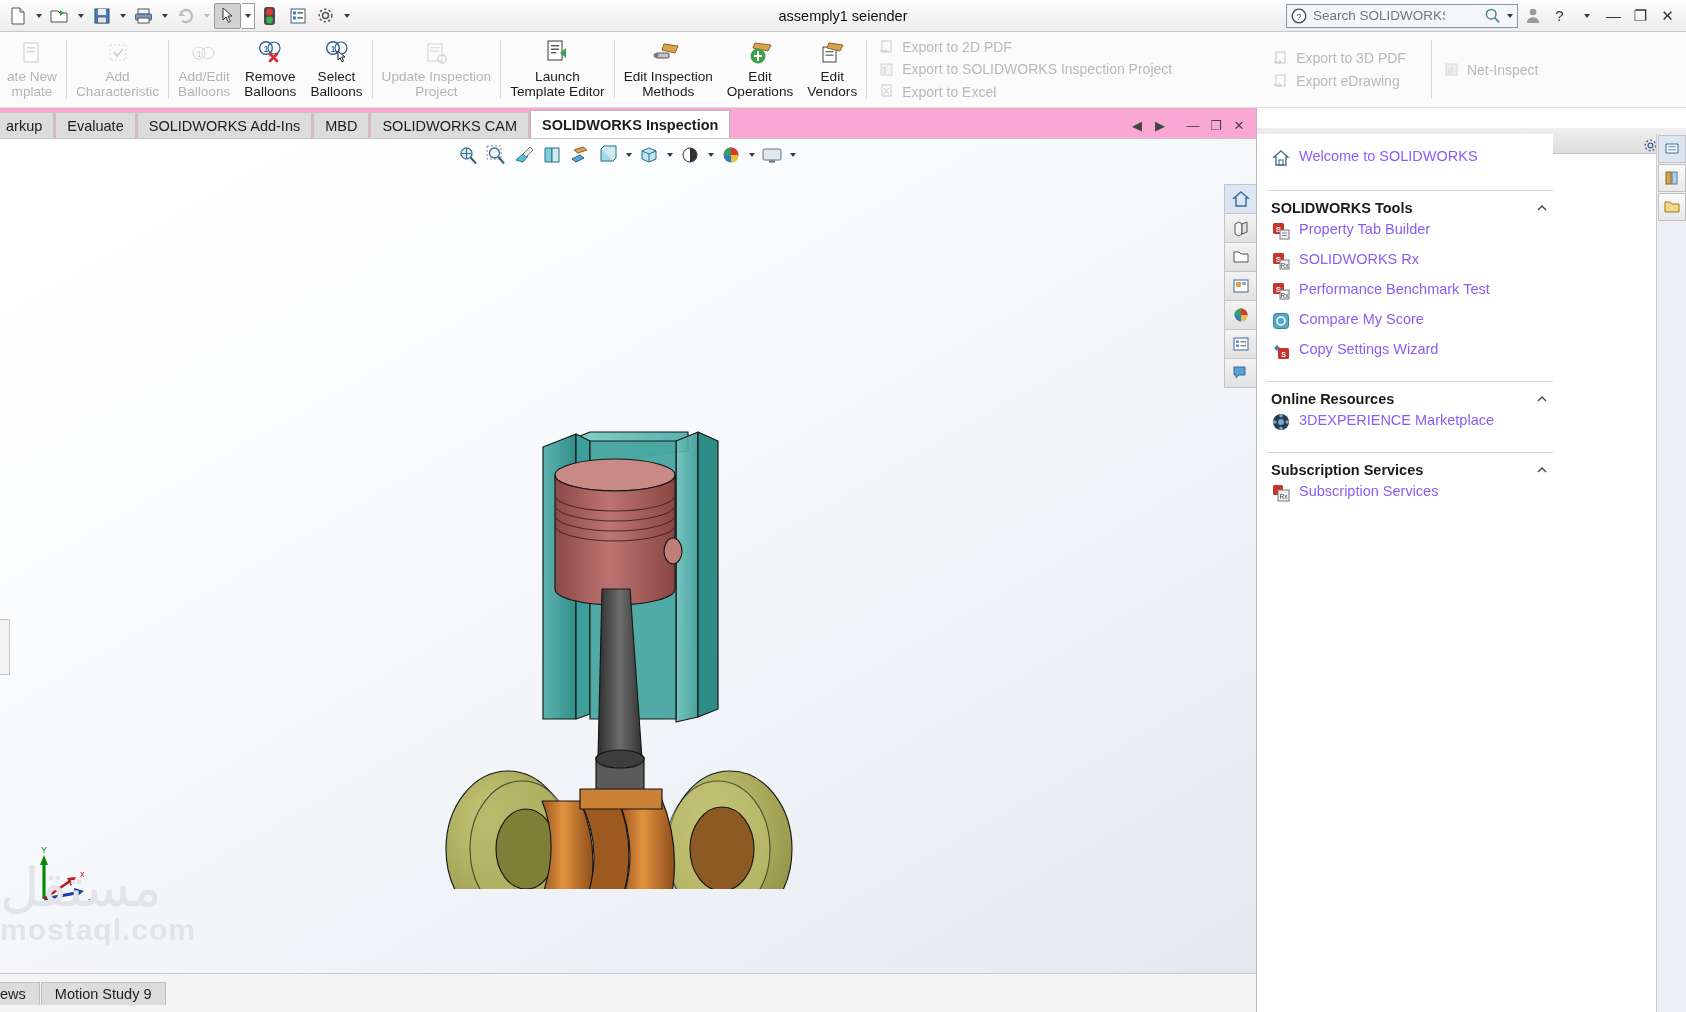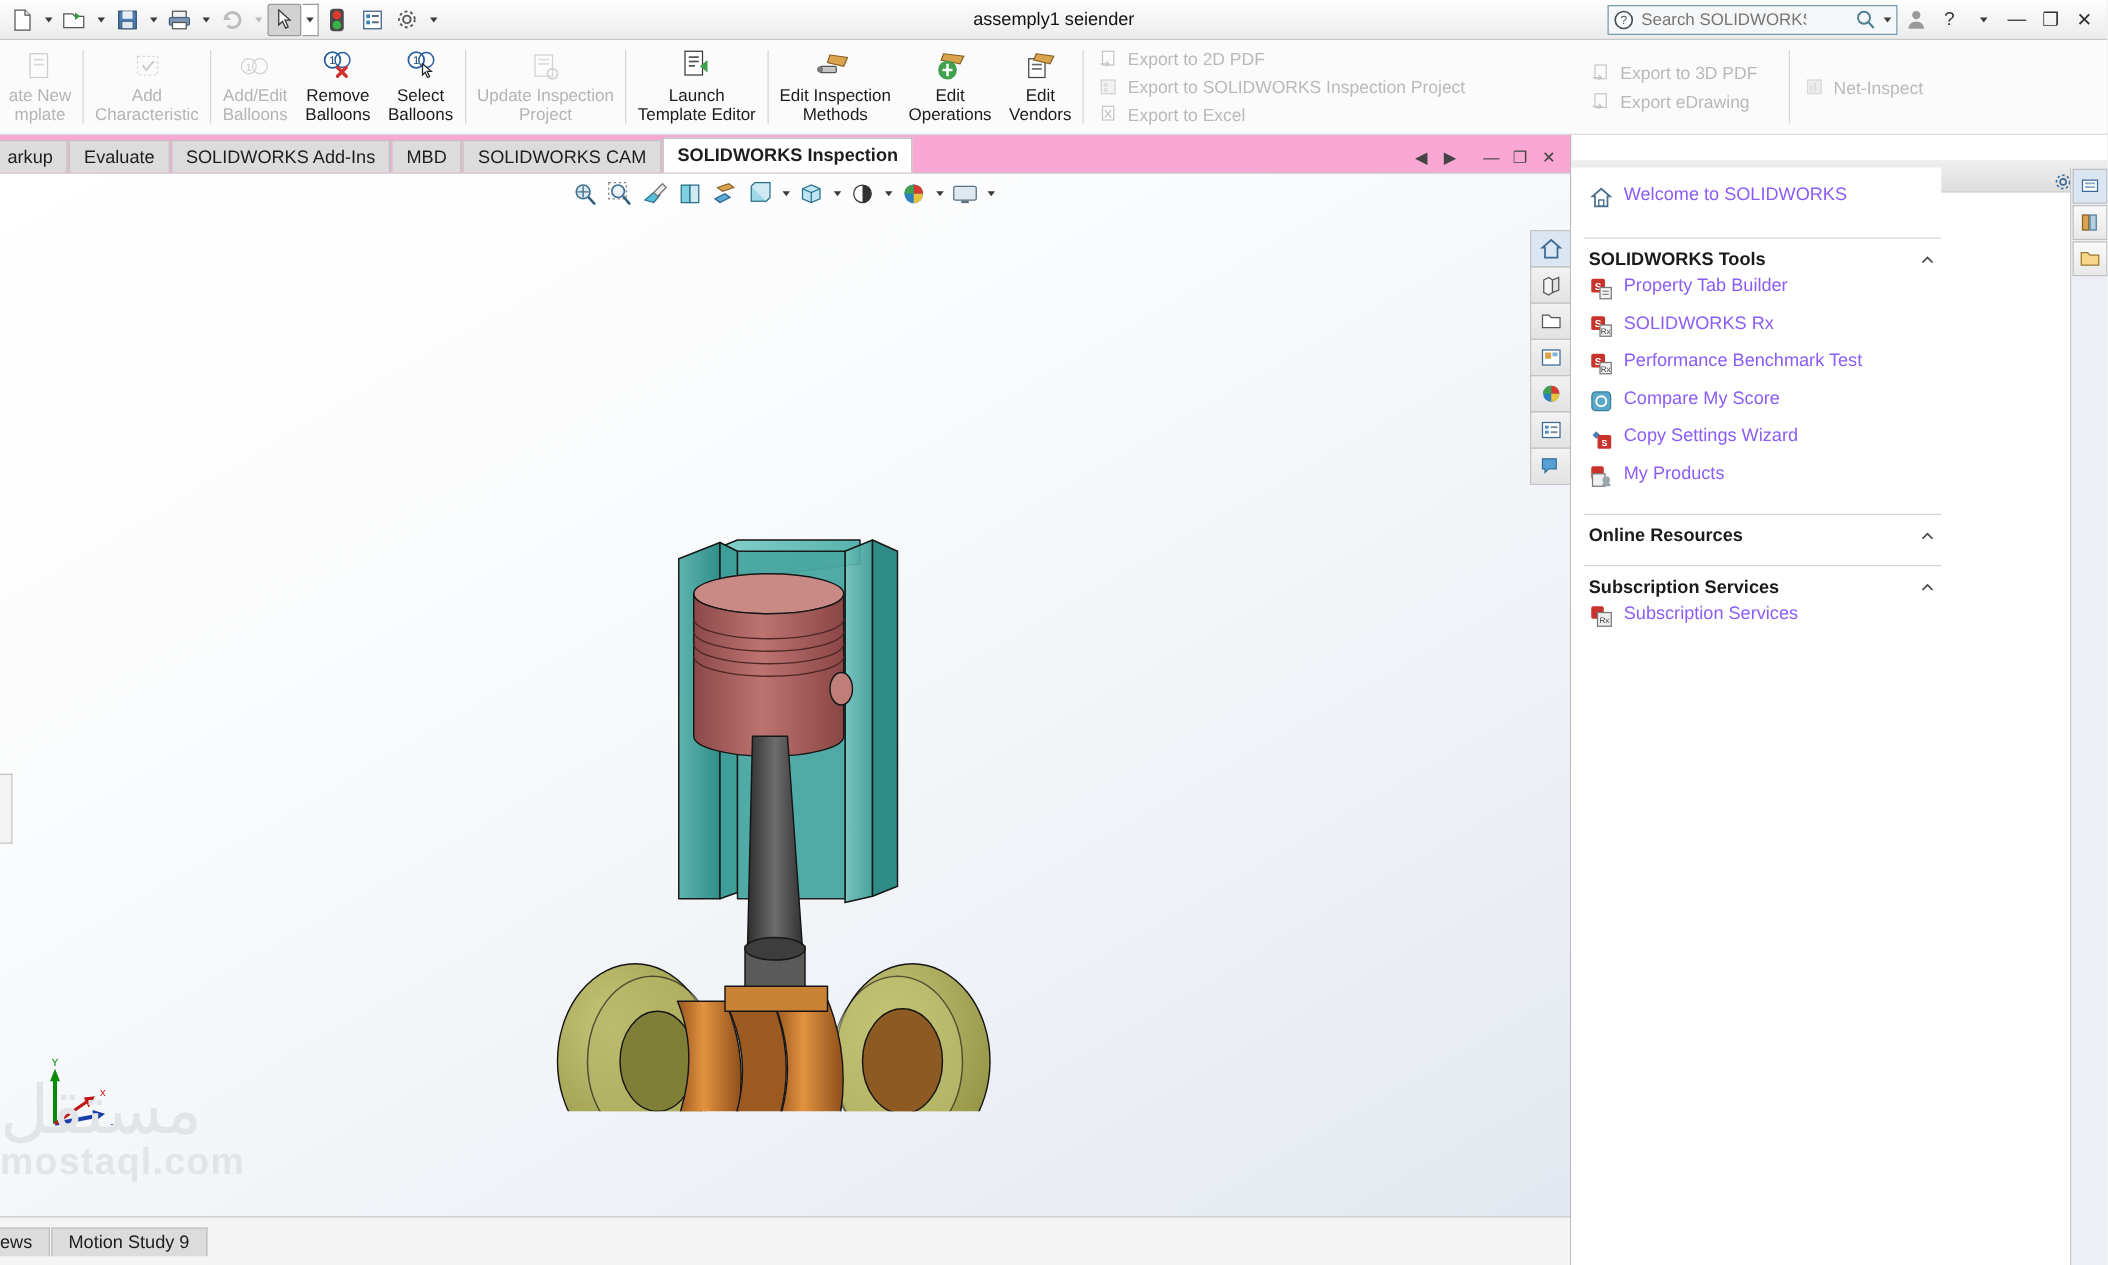--- a/index.html
+++ b/index.html
@@ -761,39 +761,41 @@
       <div class="res-row">
         <span class="ri">
           <svg width="18" height="18" viewBox="0 0 18 18">
               <path d="M2 6l3-3 3 3-3 3z" fill="#4a7fb5"></path>
               <rect x="6" y="6" width="11" height="11" rx="1.5" fill="#c8342b"></rect>
               <text x="11.5" y="14.5" font-size="7" text-anchor="middle" fill="#fff" font-family="Liberation Sans" font-weight="bold">S</text>
             </svg>
         </span>
         <span>Copy Settings Wizard</span>
       </div>
-      <div class="res-row">
-        <span class="ri">
-          <svg width="18" height="18" viewBox="0 0 18 18">
-              <rect x="1" y="1" width="10" height="10" rx="1.5" fill="#c8342b"></rect>
-              <rect x="2" y="7" width="10" height="10" fill="#f0f0f0" stroke="#777"></rect>
-              <circle cx="13" cy="12" r="3" fill="#9aa5ae"></circle>
-              <path d="M9.5 17c0-2 1.6-3.2 3.5-3.2S16.5 15 16.5 17z" fill="#9aa5ae"></path>
-            </svg>
-        </span>
-        <span>My Products</span>
-      </div>
     </div>
 
     <div class="sec">
       <div class="sec-hd">
         <span class="t">Online Resources</span>
         <svg class="chev" viewBox="0 0 10 10">
             <path d="M1 7l4-4 4 4" fill="none" stroke="#444" stroke-width="1.4"></path>
           </svg>
+      </div>
+      <div class="res-row">
+        <span class="ri">
+          <svg width="18" height="18" viewBox="0 0 18 18">
+              <circle cx="9" cy="9" r="8" fill="#2b3a4a"></circle>
+              <circle cx="9" cy="9" r="3" fill="#6fa8d0"></circle>
+              <circle cx="9" cy="2.8" r="1.8" fill="#6fa8d0"></circle>
+              <circle cx="9" cy="15.2" r="1.8" fill="#6fa8d0"></circle>
+              <circle cx="2.8" cy="9" r="1.8" fill="#6fa8d0"></circle>
+              <circle cx="15.2" cy="9" r="1.8" fill="#6fa8d0"></circle>
+            </svg>
+        </span>
+        <span>3DEXPERIENCE Marketplace</span>
       </div>
     </div>
 
     <div class="sec">
       <div class="sec-hd">
         <span class="t">Subscription Services</span>
         <svg class="chev" viewBox="0 0 10 10">
             <path d="M1 7l4-4 4 4" fill="none" stroke="#444" stroke-width="1.4"></path>
           </svg>
       </div>

